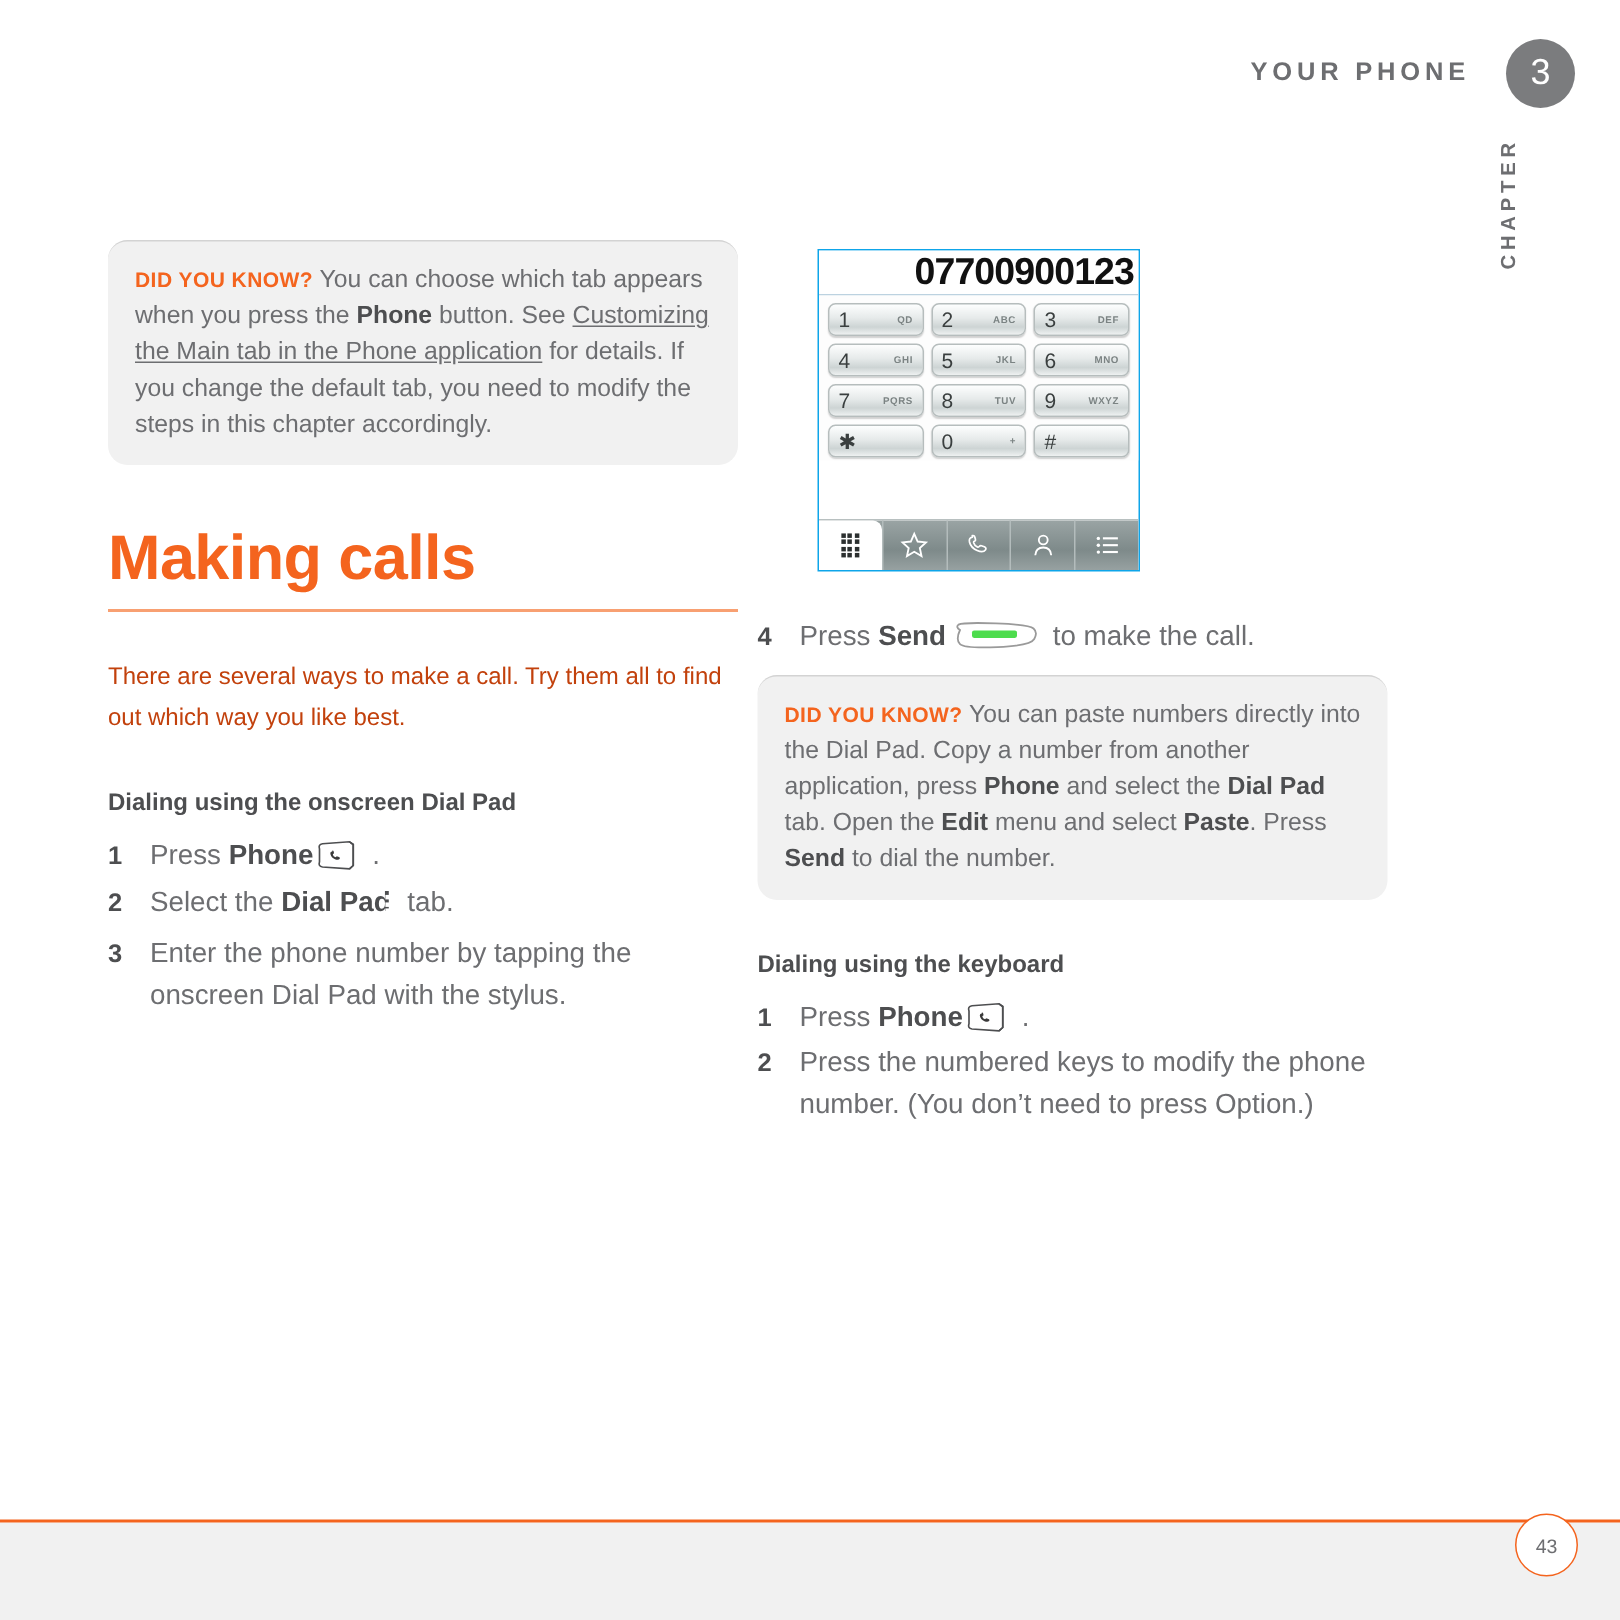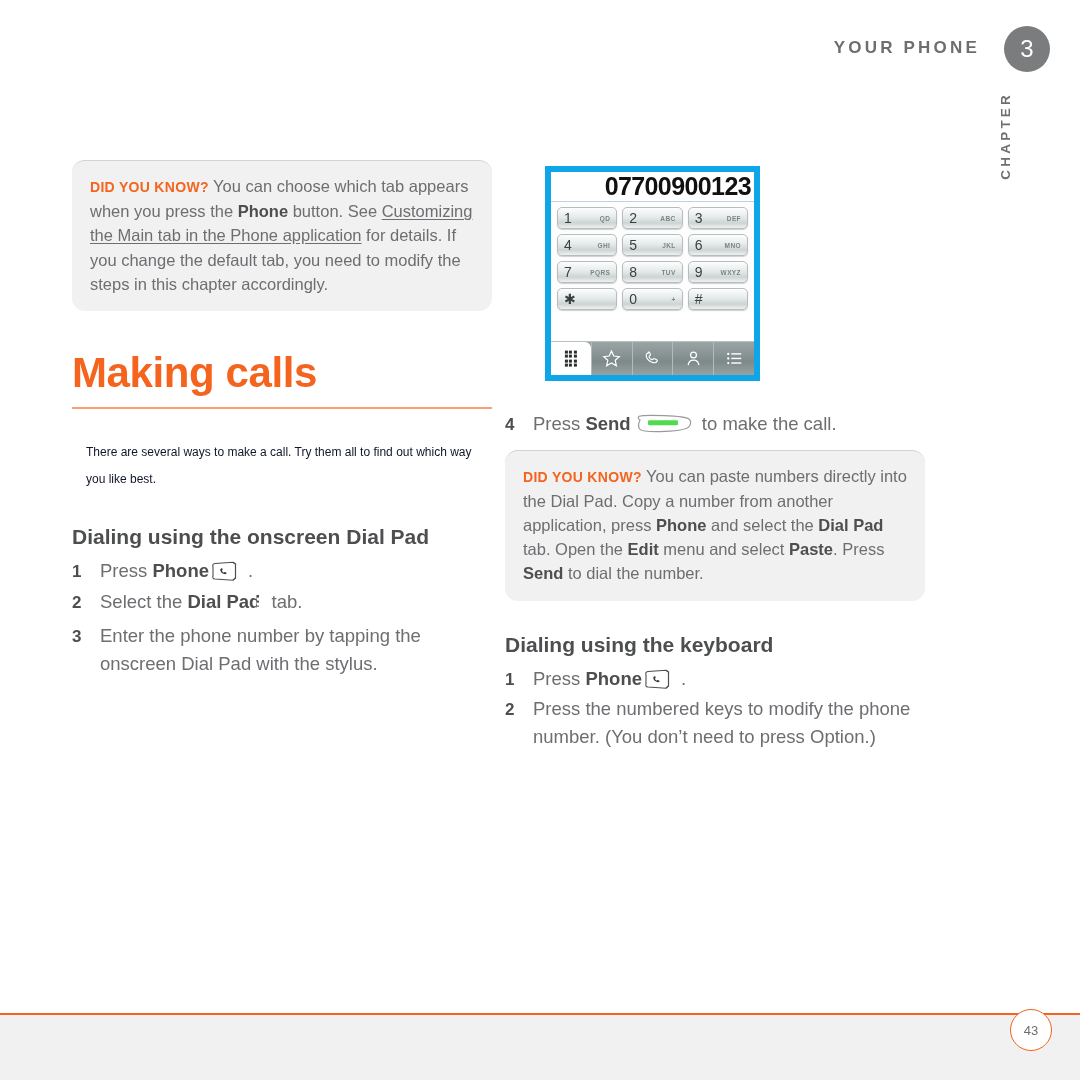--- a/index.html
+++ b/index.html
@@ -94,33 +94,33 @@
     margin: 0;
     padding: 0 0 10px 0;
     letter-spacing: -0.4px;
   }
   .h1-rule {
     border-bottom: 2.5px solid #f8a072;
     width: 100%;
     margin-bottom: 30px;
   }
   .h3 {
-    font-size: 21px;
+    font-size: 16px;
     font-weight: 700;
     color: #4d4e50;
     margin: 0 0 8px 0;
     line-height: 24px;
   }
 
   
   .para {
-    font-size: 12px;
+    font-size: 16px;
     line-height: 27px;
-    color: #0f172a;
-    margin: 14px;
+    color: #c2410c;
+    margin: 0;
   }
 
   
   .steps { margin: 0; padding: 0; list-style: none; }
   .step {
     display: flex;
     font-size: 18.5px;
     line-height: 27.5px;
     color: #6d6e71;
     margin-bottom: 2px;
@@ -170,21 +170,21 @@
   }
 
   
   .dialpad-shot {
     position: absolute;
     left: 545px;
     top: 166px;
     width: 215px;
     height: 215px;
     background: #ffffff;
-    border: 6px solid #0ea5e9;
+    border: 1px solid #0ea5e9;
     box-sizing: border-box;
     overflow: hidden;
   }
   .dp-display {
     height: 30px;
     background: #ffffff;
     border-bottom: 1px solid #bcd2e0;
     text-align: right;
     padding: 0 3px;
     box-sizing: border-box;

